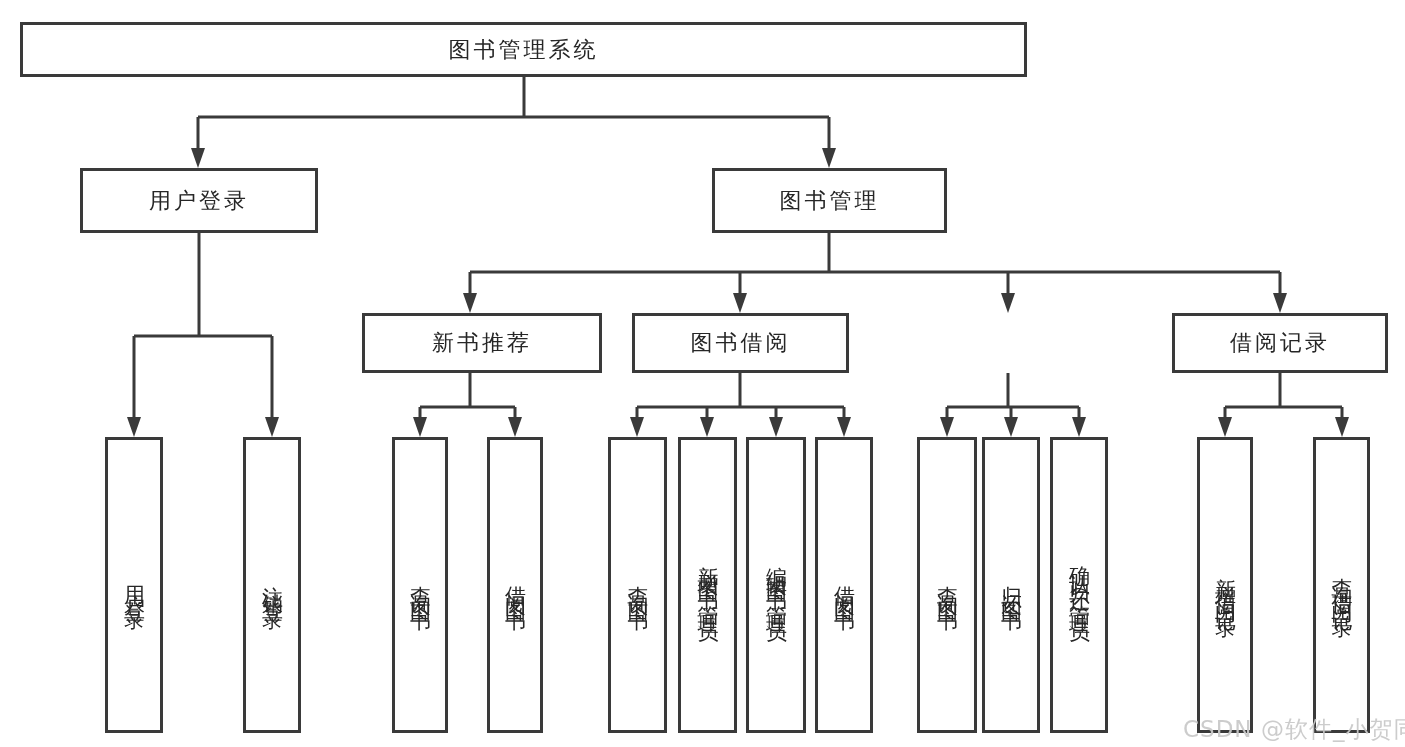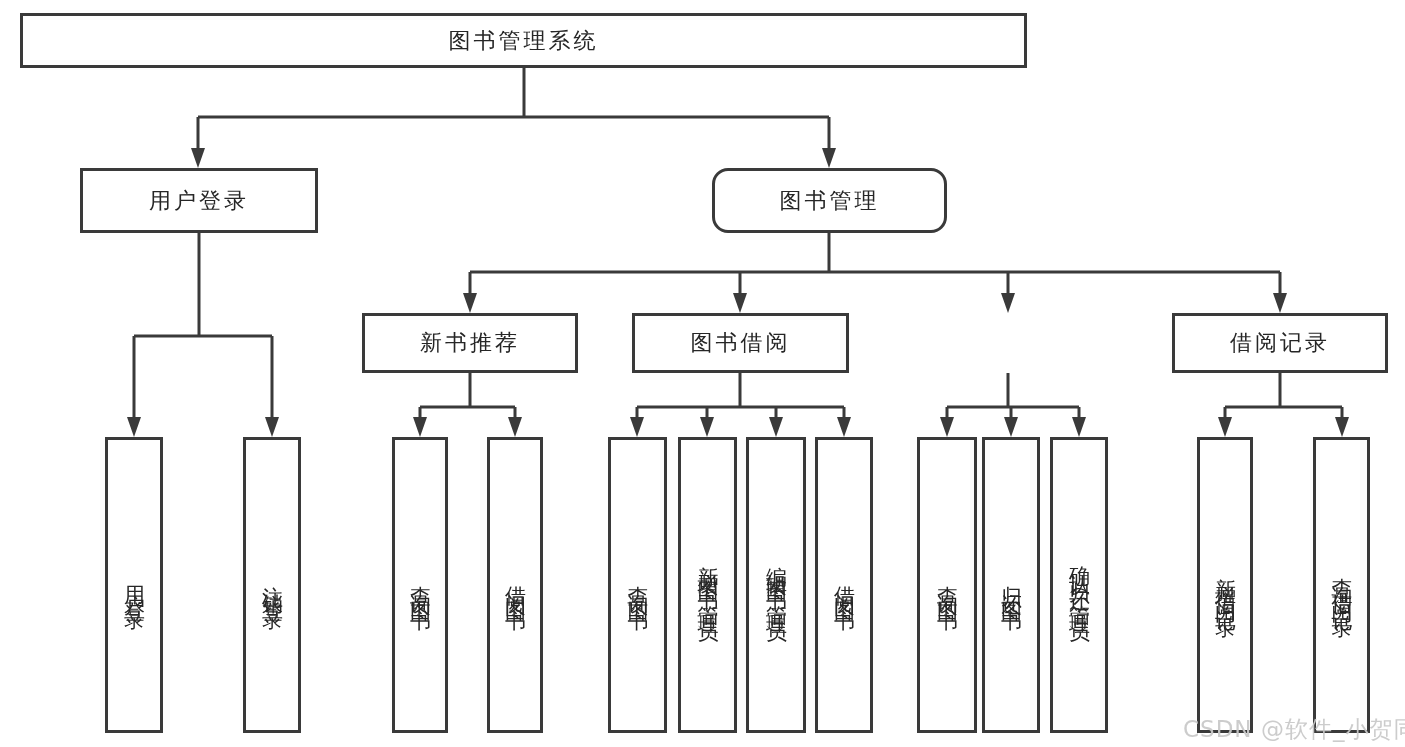--- a/index.html
+++ b/index.html
@@ -72,26 +72,26 @@
       <polygon points="769,417 783,417 776,437"></polygon>
       <polygon points="837,417 851,417 844,437"></polygon>
       <polygon points="940,417 954,417 947,437"></polygon>
       <polygon points="1004,417 1018,417 1011,437"></polygon>
       <polygon points="1072,417 1086,417 1079,437"></polygon>
       <polygon points="1218,417 1232,417 1225,437"></polygon>
       <polygon points="1335,417 1349,417 1342,437"></polygon>
     </g>
   </svg>
 
-  <div class="hbox" style="left:20px; top:13px; width:1007px; height:55px;">图书管理系统</div>
+  <div class="hbox" style="left:20px; top:22px; width:1007px; height:55px;">图书管理系统</div>
 
   <div class="hbox" style="left:80px; top:168px; width:238px; height:65px;">用户登录</div>
-  <div class="hbox" style="left:712px; top:168px; width:235px; height:65px;border-radius:16px;">图书管理</div>
+  <div class="hbox" style="left:712px; top:168px; width:235px; height:65px;">图书管理</div>
 
-  <div class="hbox" style="left:362px; top:313px; width:216px; height:60px;">新书推荐</div>
+  <div class="hbox" style="left:362px; top:313px; width:240px; height:60px;">新书推荐</div>
   <div class="hbox" style="left:632px; top:313px; width:217px; height:60px;font-family:Liberation Serif, serif;">图书借阅</div>
   <div class="hbox" style="left:1172px; top:313px; width:216px; height:60px;">借阅记录</div>
 
   <div class="vbox" style="left:105px; top:437px; width:58px; height:296px;">用户登录</div>
   <div class="vbox" style="left:243px; top:437px; width:58px; height:296px;">注销登录</div>
 
   <div class="vbox" style="left:392px; top:437px; width:56px; height:296px;">查询图书</div>
   <div class="vbox" style="left:487px; top:437px; width:56px; height:296px;">借阅图书</div>
 
   <div class="vbox" style="left:608px; top:437px; width:59px; height:296px;">查询图书</div>

